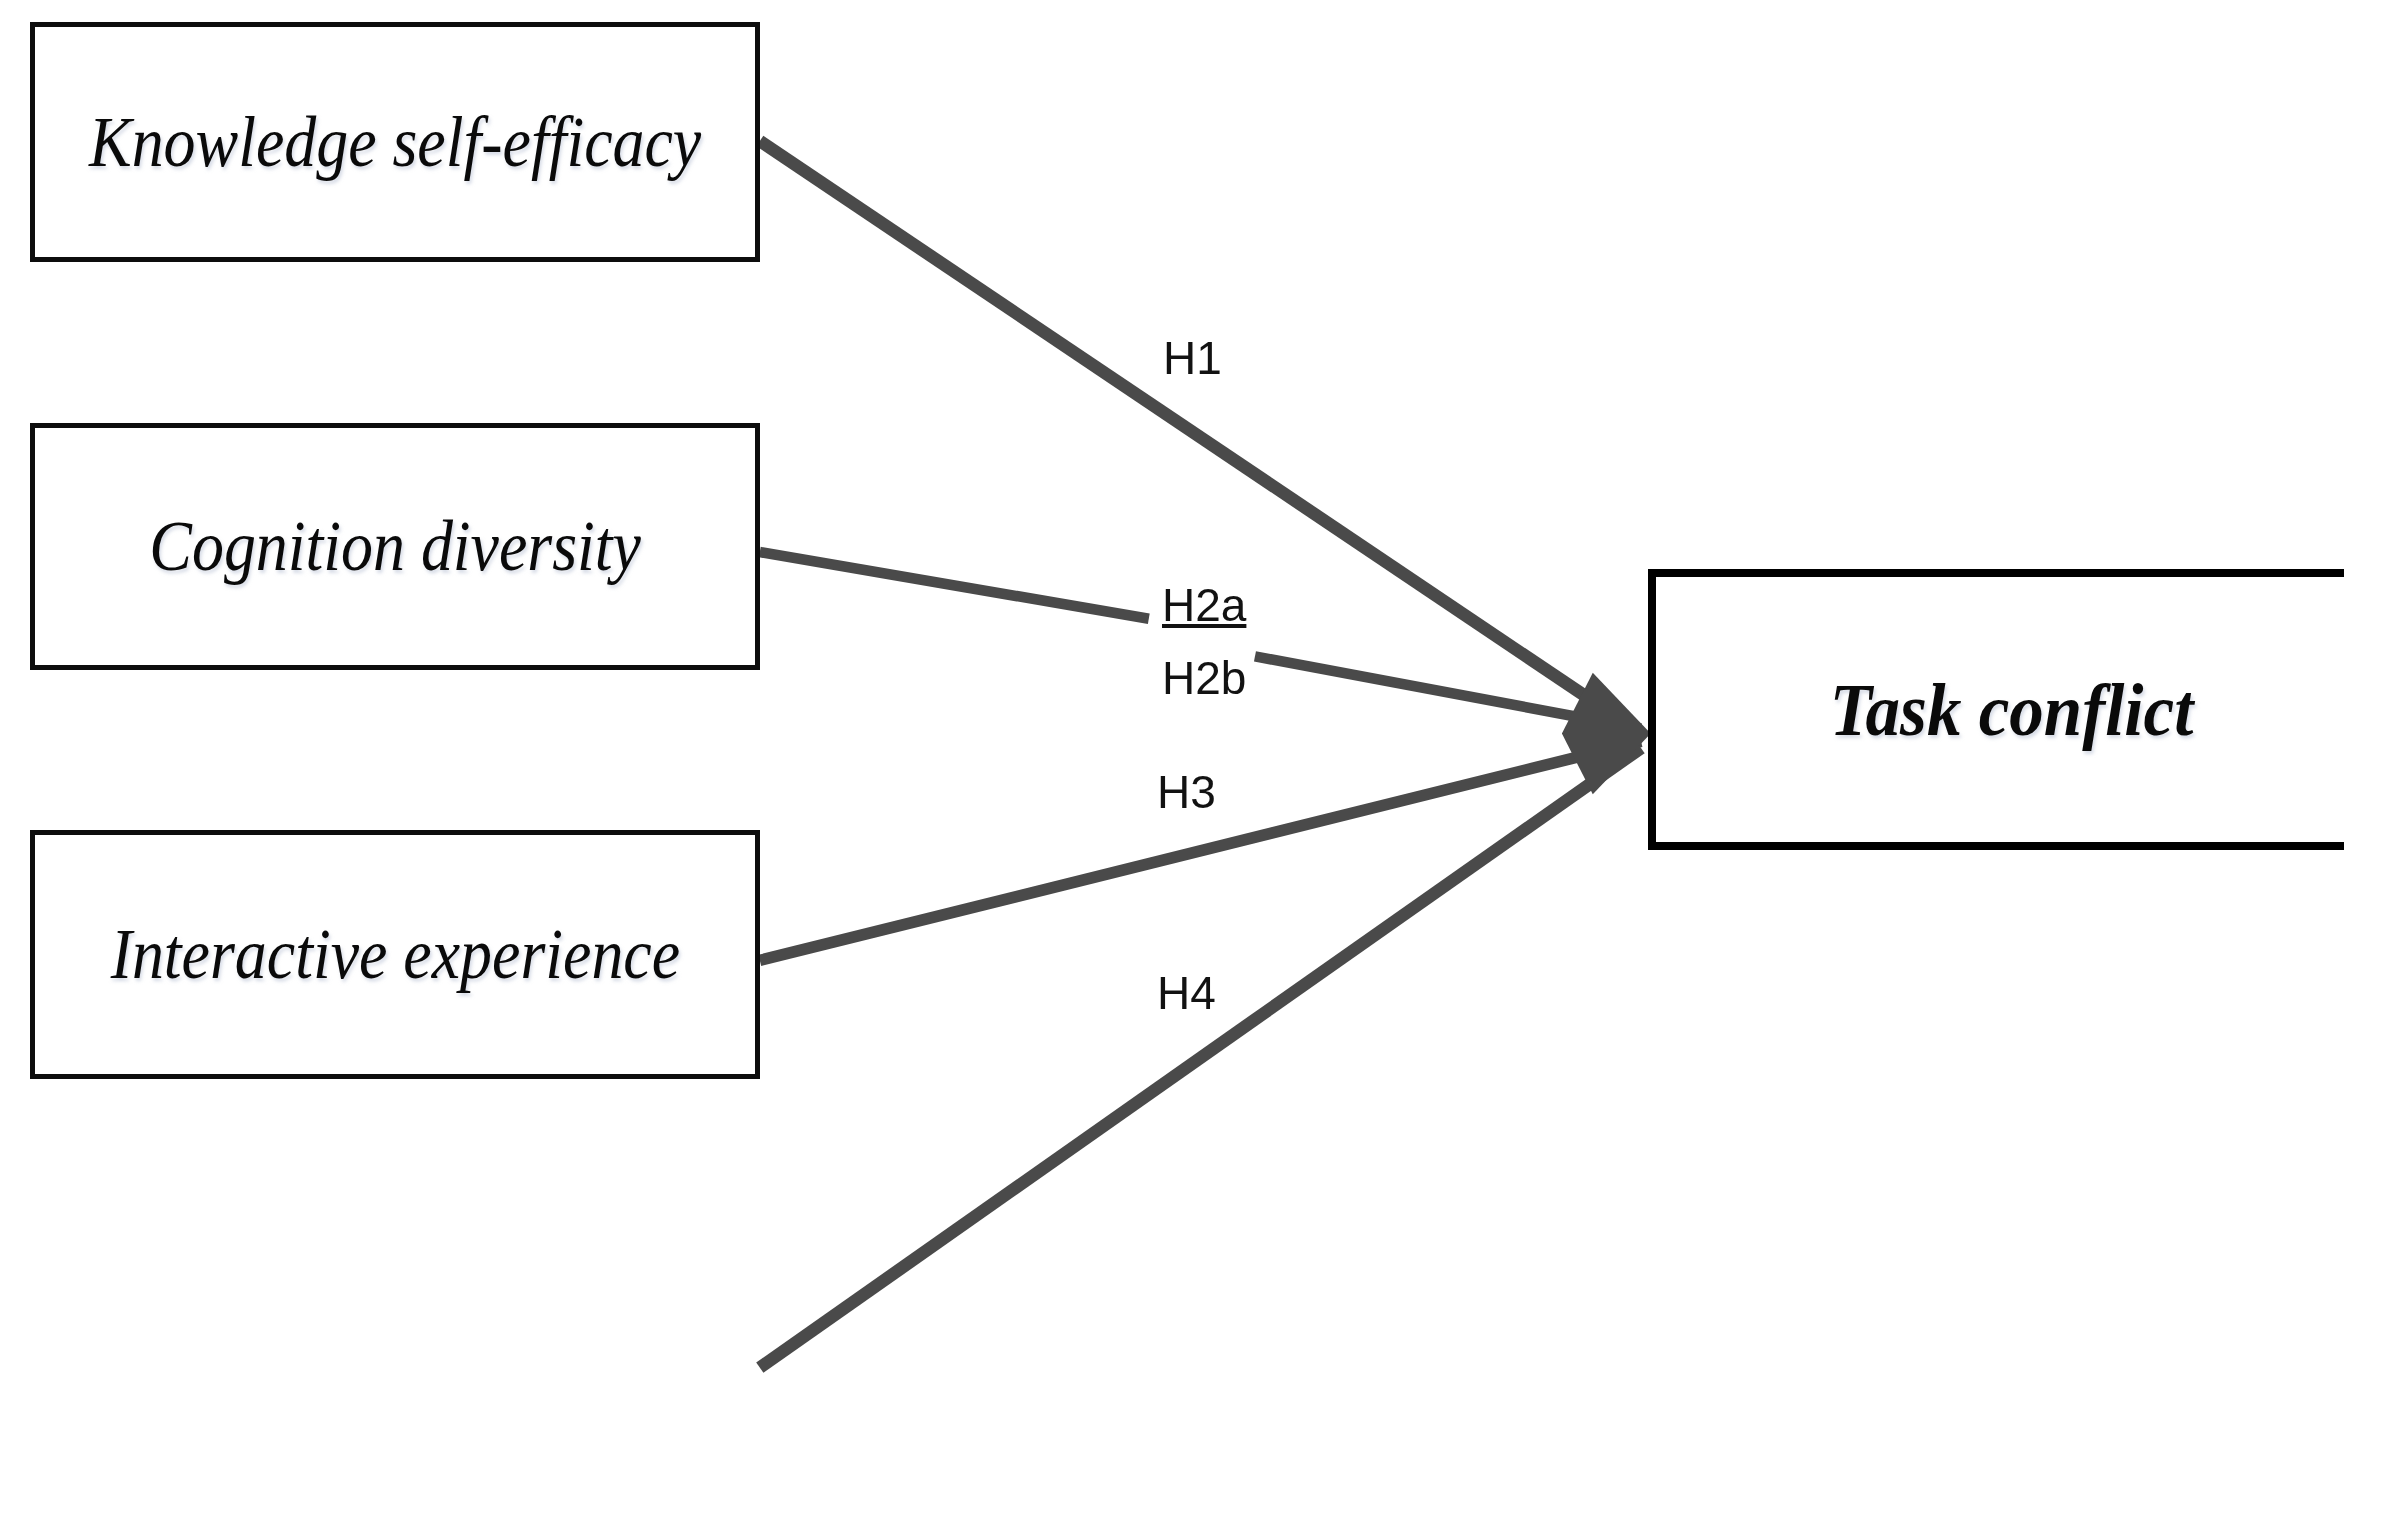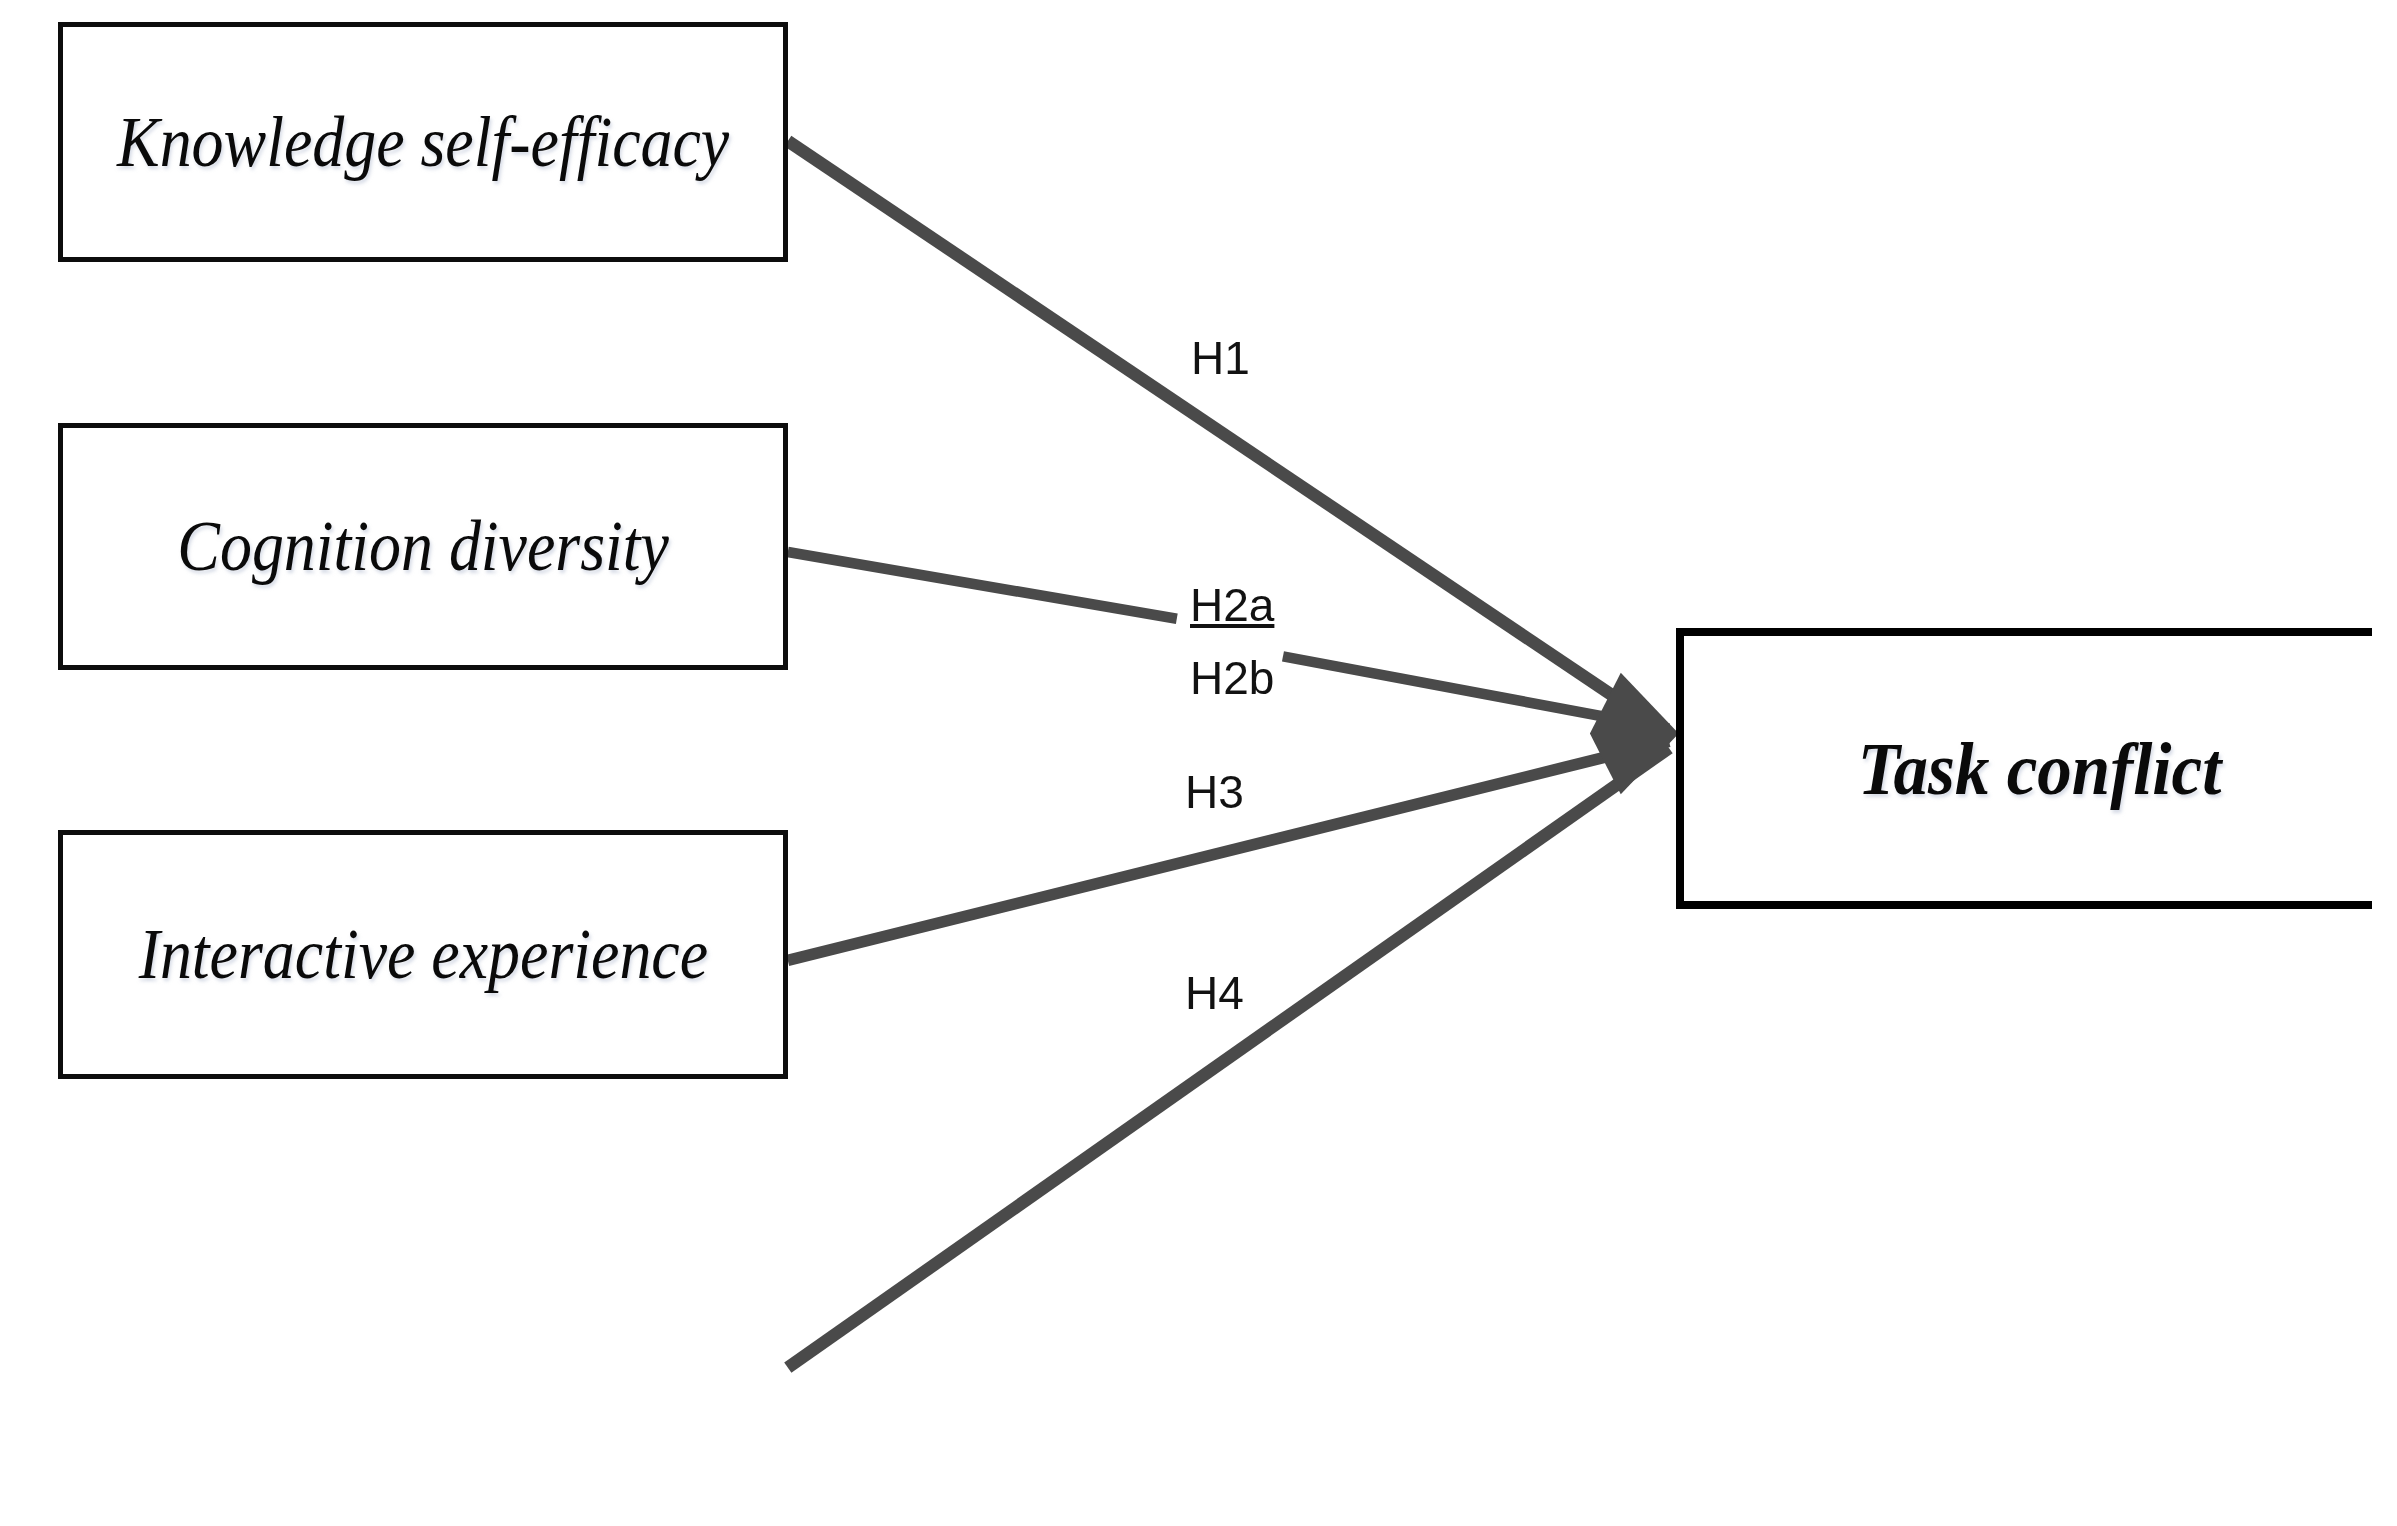--- a/index.html
+++ b/index.html
@@ -8,21 +8,20 @@
     padding: 0;
     background: #ffffff;
   }
   #stage {
     position: relative;
     width: 2344px;
     height: 1526px;
     background: #ffffff;
     overflow: hidden;
     font-family: "Liberation Serif", serif;
-    margin-left: 28px;
   }
   #diagram-svg {
     position: absolute;
     left: 0;
     top: 0;
     width: 2397px;
     height: 1526px;
   }
   .node-box {
     position: absolute;
@@ -96,21 +95,21 @@
 
   <div class="node-box construct" style="left:30px; top:830px; width:730px; height:249px;">
     <span class="node-label construct-label">Interactive experience</span>
   </div>
 
   <div class="node-box construct" style="left:30px; top:423px; width:730px; height:247px;">
     <span class="node-label construct-label">Cognition diversity</span>
   </div>
 
 
-  <div class="node-box outcome" style="left:1648px; top:628px; width:727px; height:281px;">
+  <div class="node-box outcome" style="left:1648px; top:569px; width:727px; height:281px;">
     <span class="node-label outcome-label">Task conflict</span>
   </div>
 
   <span class="edge-label" style="left:1163px; top:335px;">H1</span>
 
   <span class="edge-label" style="left:1162px; top:582px;text-decoration:underline;">H2a</span>
 
   <span class="edge-label" style="left:1162px; top:655px;">H2b</span>
 
   <span class="edge-label" style="left:1157px; top:769px;">H3</span>

